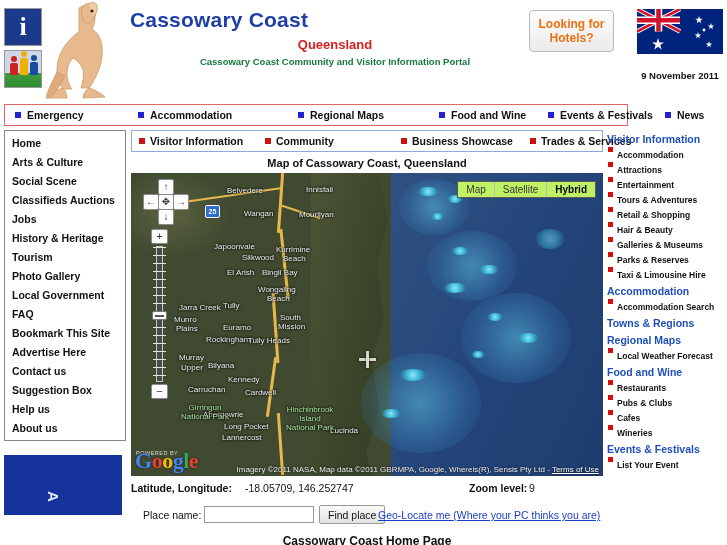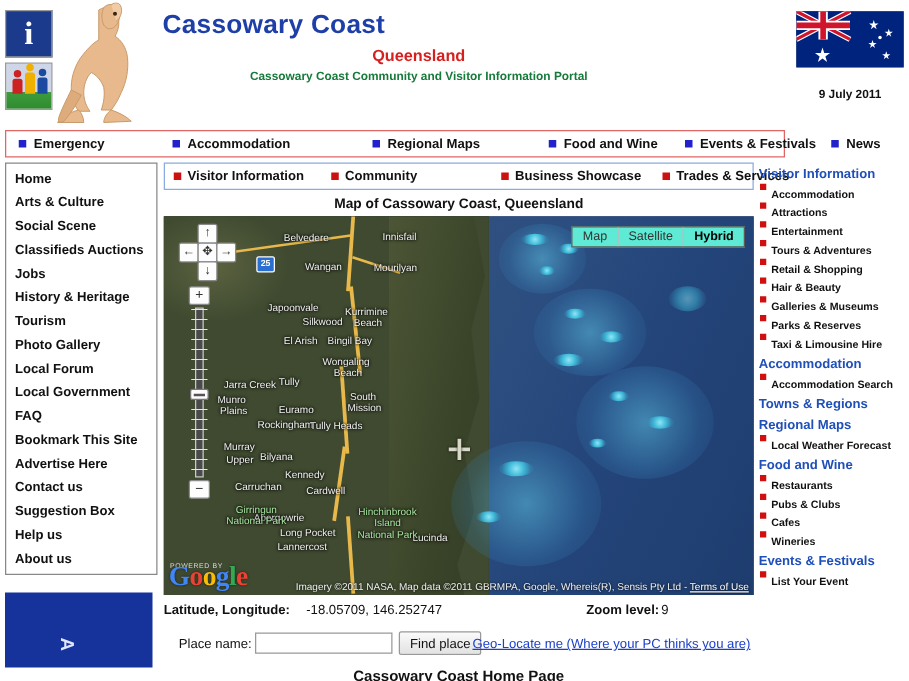--- a/index.html
+++ b/index.html
@@ -397,21 +397,21 @@
     content: "";
     position: absolute; left: 2px; top: 3px;
     width: 9px; height: 2px; background: #555;
   }
 
   .maptype {
     position: absolute;
     right: 7px; top: 8px;
     display: flex;
     border: 1px solid #5a5a5a;
-    background: #5eead4;
+    background: #bef264;
     font-size: 10px;
   }
   .maptype div {
     padding: 2px 8px;
     color: #333;
     cursor: pointer;
     border-right: 1px solid #bcbcbc;
   }
   .maptype div:last-child { border-right: none; }
   .maptype .active { font-weight: bold; color: #000; }
@@ -577,20 +577,24 @@
       <path d="M12 70 C8 78 4 86 2 92 C1 95 3 97 6 95 C10 91 16 82 20 74 Z" fill="#deac7c" stroke="#c99a6a" stroke-width="0.8"></path>
       <circle cx="47" cy="9" r="1.6" fill="#3a2414"></circle>
     </svg>
 
     <div class="title-block">
       <div class="site-title">Cassowary Coast</div>
       <div class="state-name">Queensland</div>
       <div class="tagline">Cassowary Coast Community and Visitor Information Portal</div>
     </div>
 
+    <div class="hotels-btn">
+      <div>Looking for</div>
+      <div>Hotels?</div>
+    </div>
 
     <div class="flag">
       <svg width="86" height="45" viewBox="0 0 86 45">
         <rect width="86" height="45" fill="#00247d"></rect>
         <g>
           <rect x="0" y="0" width="43" height="22.5" fill="#00247d"></rect>
           <path d="M0 0 L43 22.5 M43 0 L0 22.5" stroke="#fff" stroke-width="4.5"></path>
           <path d="M0 0 L43 22.5 M43 0 L0 22.5" stroke="#cf142b" stroke-width="2.6"></path>
           <path d="M21.5 0 V22.5 M0 11.25 H43" stroke="#fff" stroke-width="7.5"></path>
           <path d="M21.5 0 V22.5 M0 11.25 H43" stroke="#cf142b" stroke-width="4.5"></path>
@@ -599,21 +603,21 @@
           <polygon points="21,29 22.4,33.4 27,33.4 23.3,36.1 24.7,40.5 21,37.8 17.3,40.5 18.7,36.1 15,33.4 19.6,33.4"></polygon>
           <polygon points="62,7 62.9,9.8 65.8,9.8 63.4,11.5 64.3,14.3 62,12.6 59.7,14.3 60.6,11.5 58.2,9.8 61.1,9.8"></polygon>
           <polygon points="74,14 74.8,16.4 77.3,16.4 75.2,17.9 76,20.3 74,18.8 72,20.3 72.8,17.9 70.7,16.4 73.2,16.4"></polygon>
           <polygon points="61,23 61.8,25.4 64.3,25.4 62.2,26.9 63,29.3 61,27.8 59,29.3 59.8,26.9 57.7,25.4 60.2,25.4"></polygon>
           <polygon points="72,32 72.8,34.4 75.3,34.4 73.2,35.9 74,38.3 72,36.8 70,38.3 70.8,35.9 68.7,34.4 71.2,34.4"></polygon>
           <circle cx="67" cy="21" r="1.4"></circle>
         </g>
       </svg>
     </div>
 
-    <div class="date-text">9 July 2011</div>
+    <div class="date-text">9 November 2011</div>
   </div>
 
   <div class="topnav" id="topnav">
       <div class="topnav-item" style="position: absolute; left: 10px;">
         <span class="bullet-blue"></span>
         <span>Emergency</span>
       </div>
       <div class="topnav-item" style="position: absolute; left: 133px;">
         <span class="bullet-blue"></span>
         <span>Accommodation</span>
@@ -639,21 +643,20 @@
   <div class="leftcol">
     <div class="leftmenu" id="leftmenu">
         <div class="leftmenu-item"><span>Home</span></div>
         <div class="leftmenu-item"><span>Arts &amp; Culture</span></div>
         <div class="leftmenu-item"><span>Social Scene</span></div>
         <div class="leftmenu-item"><span>Classifieds Auctions</span></div>
         <div class="leftmenu-item"><span>Jobs</span></div>
         <div class="leftmenu-item"><span>History &amp; Heritage</span></div>
         <div class="leftmenu-item"><span>Tourism</span></div>
         <div class="leftmenu-item"><span>Photo Gallery</span></div>
-        <div class="leftmenu-item"><span>Local Forum</span></div>
         <div class="leftmenu-item"><span>Local Government</span></div>
         <div class="leftmenu-item"><span>FAQ</span></div>
         <div class="leftmenu-item"><span>Bookmark This Site</span></div>
         <div class="leftmenu-item"><span>Advertise Here</span></div>
         <div class="leftmenu-item"><span>Contact us</span></div>
         <div class="leftmenu-item"><span>Suggestion Box</span></div>
         <div class="leftmenu-item"><span>Help us</span></div>
         <div class="leftmenu-item"><span>About us</span></div>
       </div>
     <div class="ad-box">

